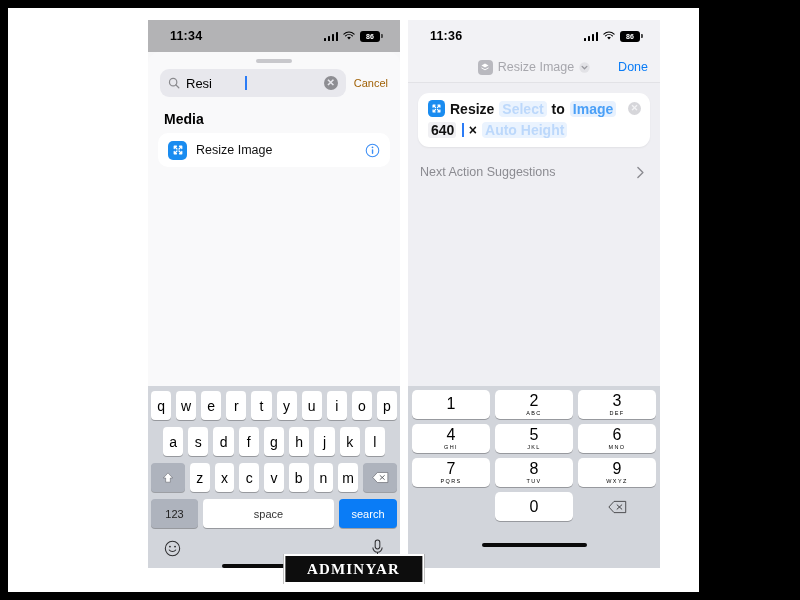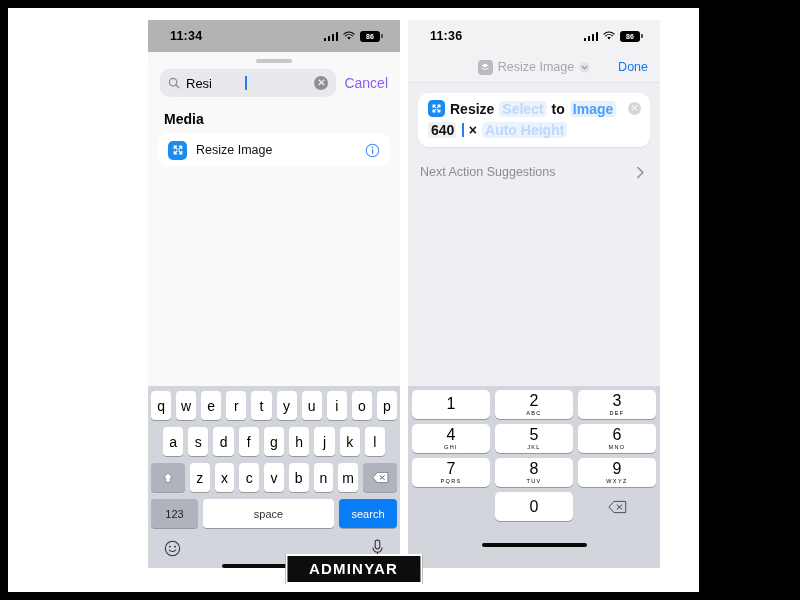--- a/index.html
+++ b/index.html
@@ -63,21 +63,21 @@
     display:flex;align-items:center;padding:0 8px;gap:6px;box-sizing:border-box;
   }
   .mag{width:12px;height:12px;flex:0 0 auto;}
   .searchtext{font-size:13px;color:#000;display:flex;align-items:center;gap:32px;}
   .caret{display:inline-block;width:1.5px;height:14px;background:#2b7cf6;margin-left:1px;}
   .clearbtn{
     width:14px;height:14px;border-radius:50%;background:#8e8e93;margin-left:auto;
     display:flex;align-items:center;justify-content:center;
     color:#e8e8ed;font-size:10px;line-height:1;font-weight:bold;
   }
-  .cancel{font-size:14px;color:#8b5cf6;}
+  .cancel{font-size:11px;color:#a16207;}
   .sectionhdr{font-size:14px;font-weight:bold;color:#000;padding:4px 16px 6px 16px;}
   .resultcard{
     margin:0 10px;background:#fff;border-radius:10px;height:34px;
     display:flex;align-items:center;padding:0 10px;gap:9px;box-sizing:border-box;
   }
   .appicon{
     width:19px;height:19px;border-radius:5px;background:#1a8cf0;flex:0 0 auto;
     display:flex;align-items:center;justify-content:center;
   }
   .resultlabel{font-size:12.5px;color:#111;}
@@ -172,21 +172,21 @@
     box-shadow:0 1px 0 rgba(0,0,0,.28);
   }
   .numkey .d{font-size:16px;color:#000;line-height:1;}
   .numkey .l{font-size:5.5px;color:#000;letter-spacing:1.4px;margin-top:1px;}
   .numkey.blank{background:transparent;box-shadow:none;}
   .numkey.del{background:transparent;box-shadow:none;}
 
   
   .watermark{
     position:absolute;left:50%;transform:translateX(-50%);bottom:8px;
-    background:#0d0d0d;border:2px solid #fff;padding:4px 22px;
+    background:#0d0d0d;border:2px solid #fff;padding:4px 22px;font-family:Liberation Serif, serif;
   }
   .watermark span{color:#fff;font-size:15px;font-weight:bold;letter-spacing:1.2px;}
 </style>
 </head>
 <body>
 
 <div class="frame">
 <div class="stage">
 
   <div class="phone left">

